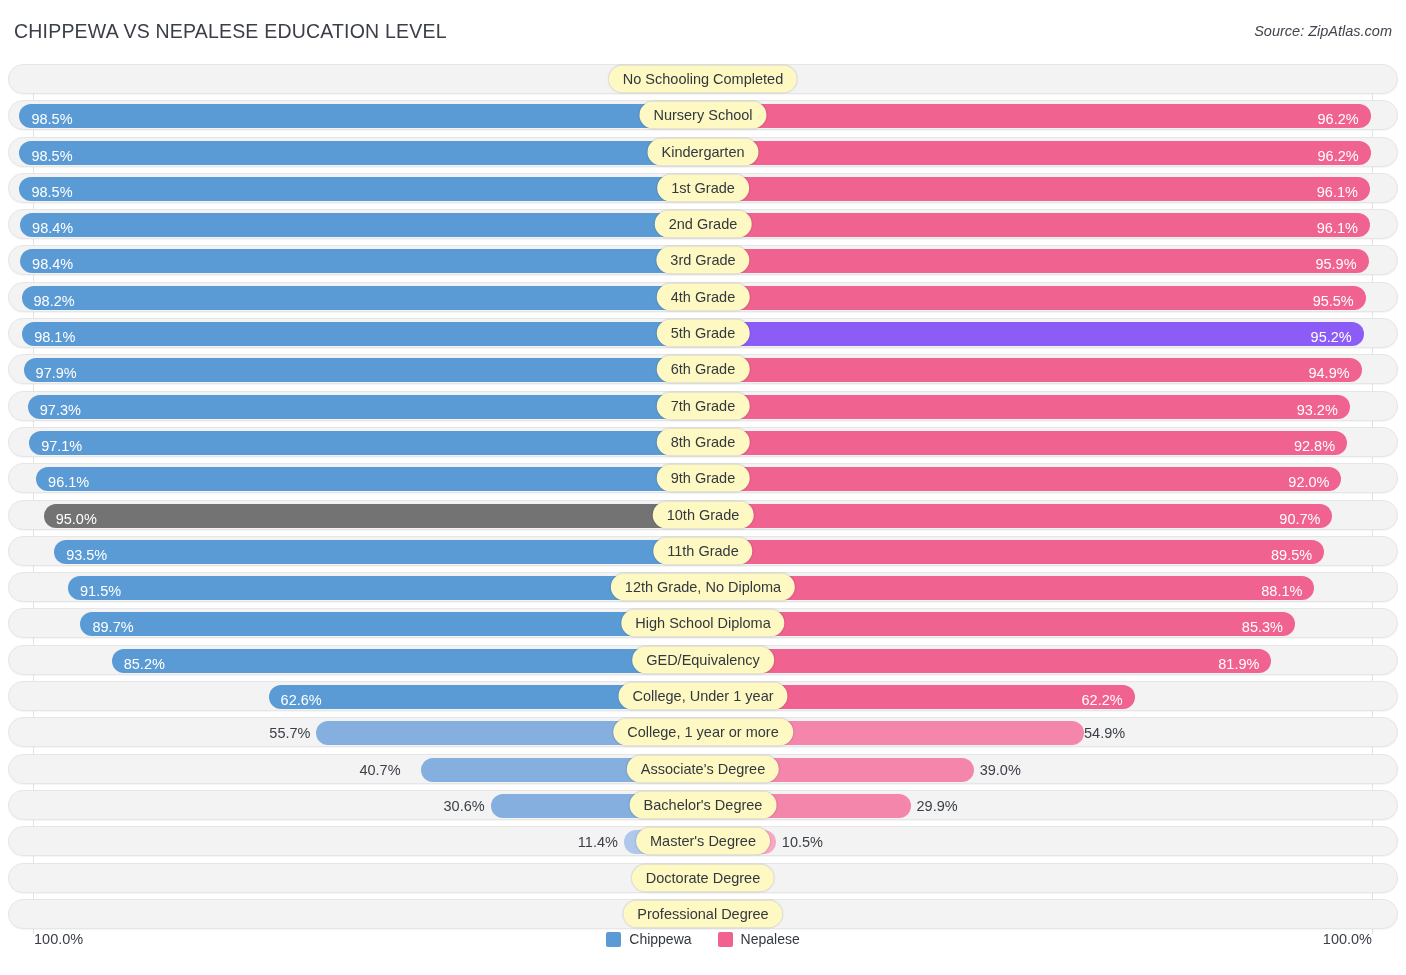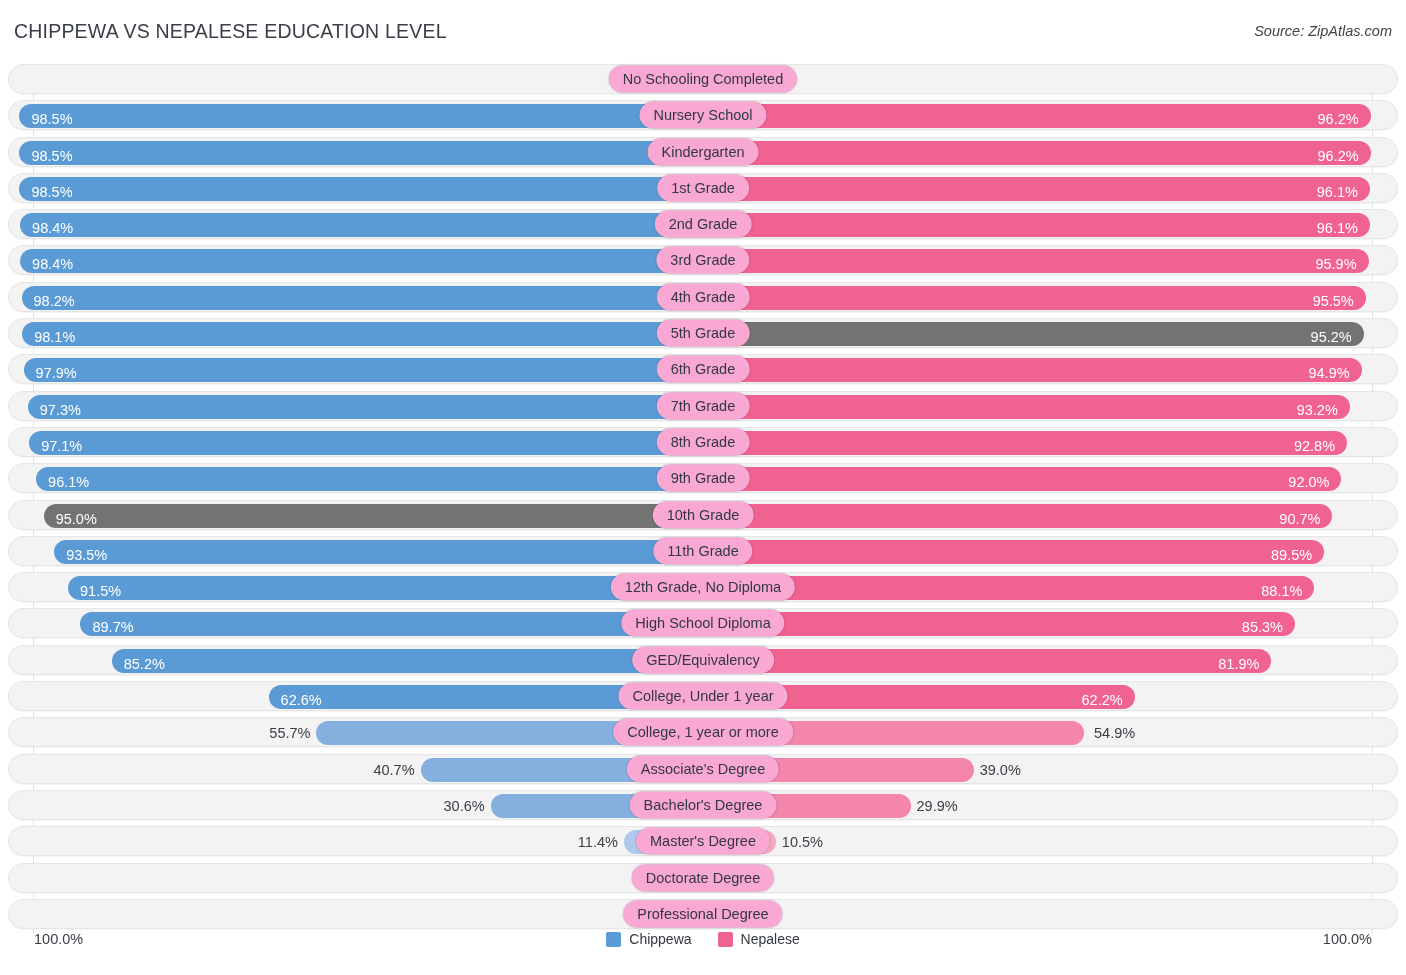--- a/index.html
+++ b/index.html
@@ -102,21 +102,21 @@
   .half.left .val.outside  { right: 6px; }
   .half.right .val.inside  { right: 12px; }
   .half.right .val.outside { left: 6px; }
 
   
   .cat-pill {
     position: absolute;
     left: 50%;
     top: 50%;
     transform: translate(-50%, -50%);
-    background: #f9a8d4;
+    background: #fef9c3;
     border-radius: 14px;
     padding: 4px 14px 5px 14px;
     font-size: 14.5px;
     line-height: 18px;
     color: #33383f;
     white-space: nowrap;
     box-shadow: 0 0 2px rgba(0,0,0,0.30);
     z-index: 5;
   }
 
@@ -262,21 +262,21 @@
         </div>
         <div class="cat-pill">4th Grade</div>
       </div>
       <div class="row">
         <div class="half left">
           <div class="bar" style="width: 98.1%; background: rgb(91, 155, 213);">
             <div class="val inside">98.1%</div>
           </div>
         </div>
         <div class="half right">
-          <div class="bar" style="width: 95.2%; background: #737373;">
+          <div class="bar" style="width: 95.2%; background: #8b5cf6;">
             <div class="val inside">95.2%</div>
           </div>
         </div>
         <div class="cat-pill">5th Grade</div>
       </div>
       <div class="row">
         <div class="half left">
           <div class="bar" style="width: 97.9%; background: rgb(91, 155, 213);">
             <div class="val inside">97.9%</div>
           </div>
@@ -404,28 +404,28 @@
           </div>
         </div>
         <div class="cat-pill">College, Under 1 year</div>
       </div>
       <div class="row">
         <div class="half left">
           <div class="val outside" style="right: 55.7%; margin-right: 6px;">55.7%</div>
           <div class="bar" style="width: 55.7%; background: rgb(133, 175, 222);"></div>
         </div>
         <div class="half right">
-          <div class="val outside" style="left: 54.9%; margin-left: 10px;">54.9%</div>
+          <div class="val outside" style="left: 54.9%; margin-left: 0;">54.9%</div>
           <div class="bar" style="width: 54.9%; background: rgb(244, 133, 171);"></div>
         </div>
         <div class="cat-pill">College, 1 year or more</div>
       </div>
       <div class="row">
         <div class="half left">
-          <div class="val outside" style="right: 40.7%; margin-right: 6px;">40.7%</div>
+          <div class="val outside" style="right: 40.7%; margin-right: 20px;">40.7%</div>
           <div class="bar" style="width: 40.7%; background: rgb(133, 175, 222);"></div>
         </div>
         <div class="half right">
           <div class="val outside" style="left: 39%; margin-left: 6px;">39.0%</div>
           <div class="bar" style="width: 39%; background: rgb(244, 133, 171);"></div>
         </div>
         <div class="cat-pill">Associate's Degree</div>
       </div>
       <div class="row">
         <div class="half left">

